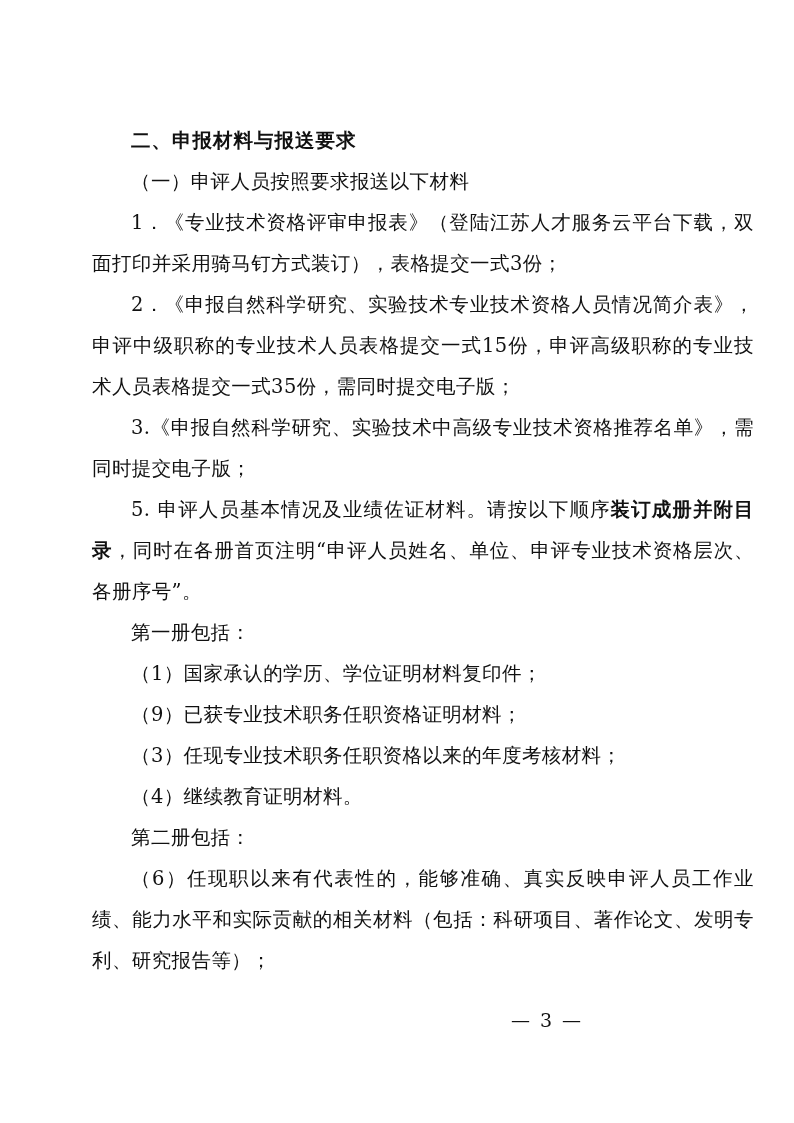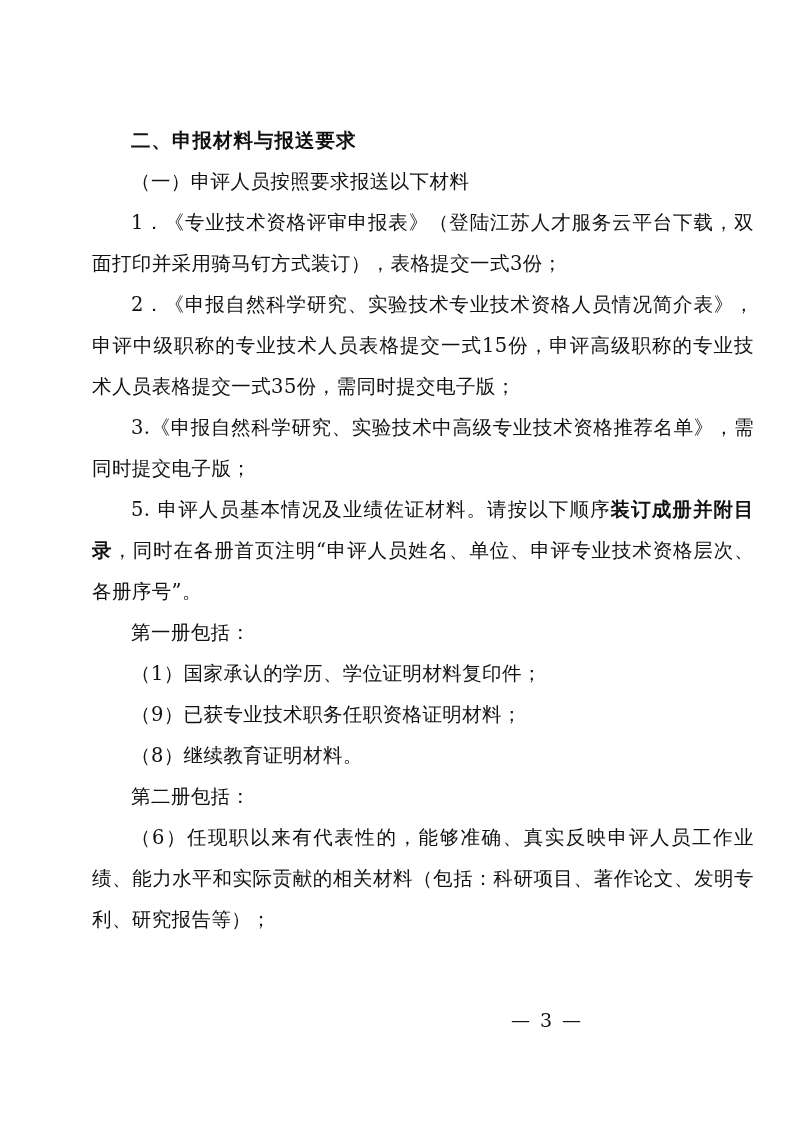--- a/index.html
+++ b/index.html
@@ -76,22 +76,23 @@
     <p class="para">3.《申报自然科学研究、实验技术中高级专业技术资格推荐名单》，需同时提交电子版；</p>
 
     <p class="para"><span>5. 申评人员基本情况及业绩佐证材料。请按以下顺序</span><span class="bold-run">装订成册并附目录</span><span>，同时在各册首页注明“申评人员姓名、单位、申评专业技术资格层次、各册序号”。</span></p>
 
     <p class="para">第一册包括：</p>
 
     <p class="para">（1）国家承认的学历、学位证明材料复印件；</p>
 
     <p class="para">（9）已获专业技术职务任职资格证明材料；</p>
 
+    <p class="para">（3）任现专业技术职务任职资格以来的年度考核材料；</p>
 
-    <p class="para">（8）继续教育证明材料。</p>
+    <p class="para">（4）继续教育证明材料。</p>
 
     <p class="para">第二册包括：</p>
 
     <p class="para">（6）任现职以来有代表性的，能够准确、真实反映申评人员工作业绩、能力水平和实际贡献的相关材料（包括：科研项目、著作论文、发明专利、研究报告等）；</p>
 
   </div>
 
   <div class="page-number">
     <span class="dash">—</span><span>3</span><span class="dash">—</span>
   </div>

